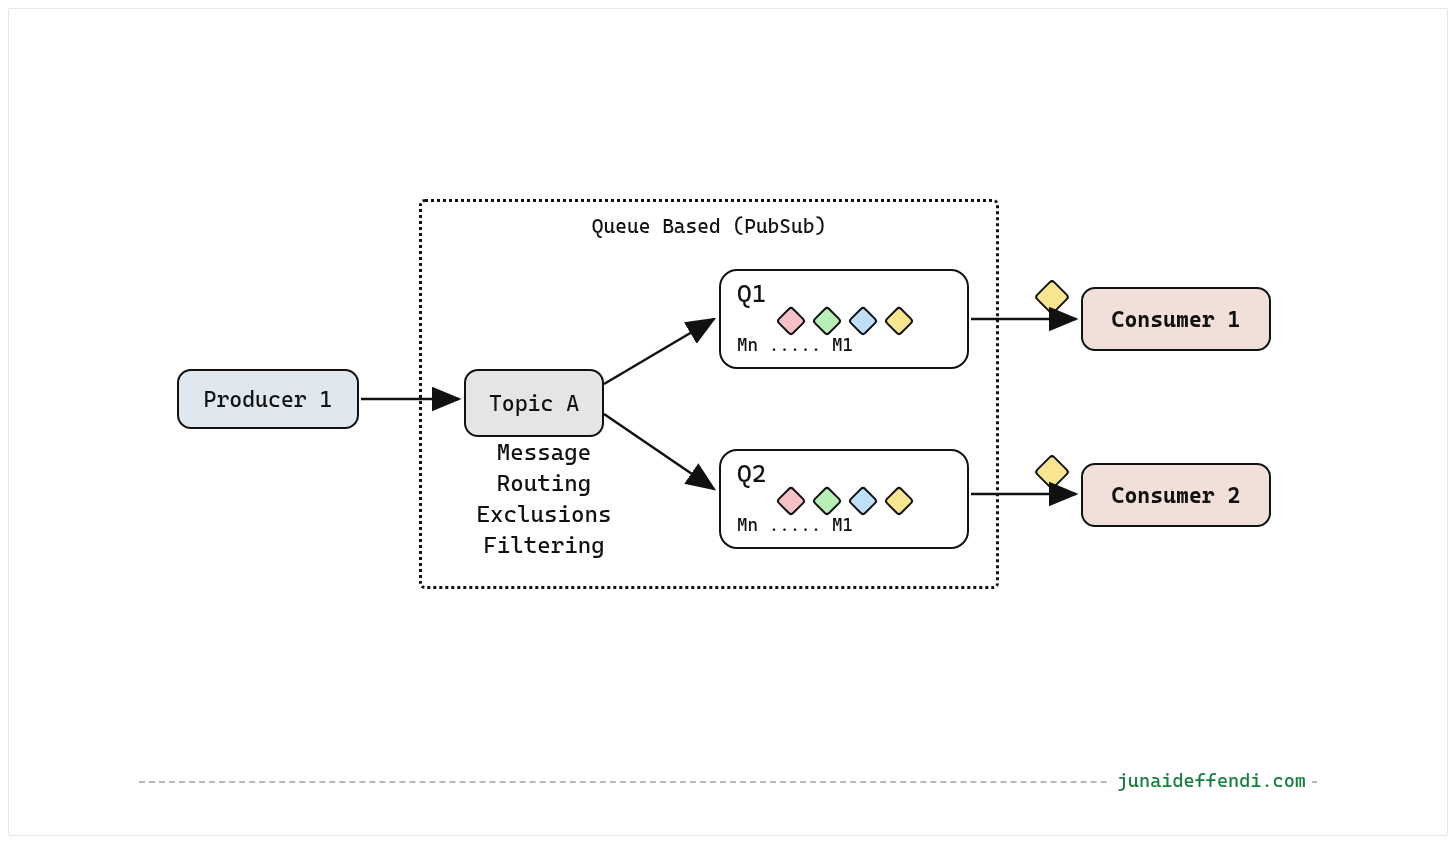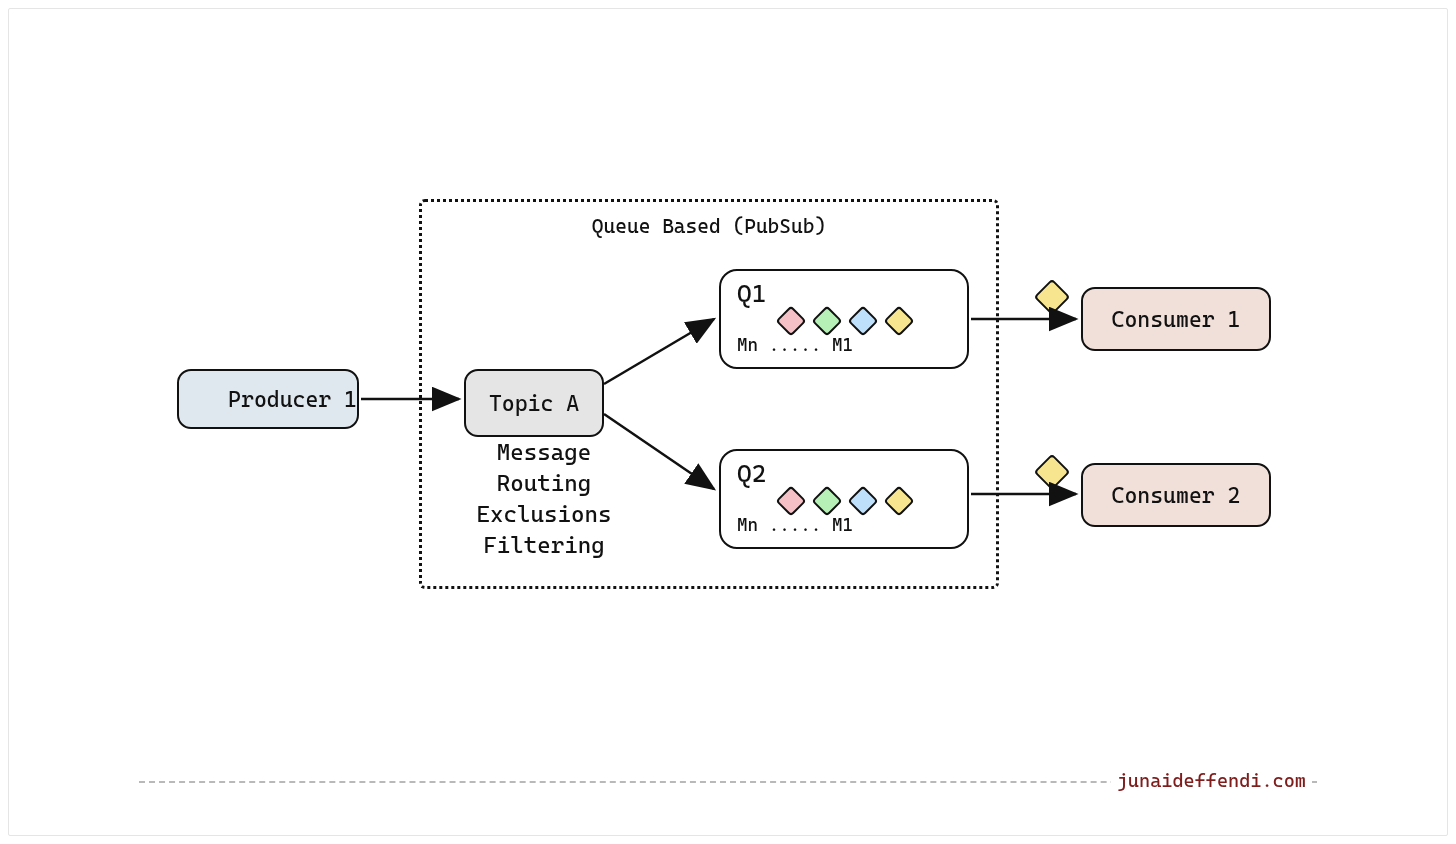--- a/index.html
+++ b/index.html
@@ -35,21 +35,20 @@
     font-size: 22px;
     background: #fff;
     box-sizing: border-box;
   }
   .producer {
     left: 168px;
     top: 360px;
     width: 182px;
     height: 60px;
     background: #e0e8ef;
-    justify-content: flex-end;
   }
   .topic {
     left: 455px;
     top: 360px;
     width: 140px;
     height: 68px;
     background: #e5e5e5;
   }
   .topic-sub {
     position: absolute;
@@ -132,37 +131,38 @@
     position: absolute;
     width: 186px;
     height: 60px;
     background: #f1e0d9;
     border: 2px solid #111;
     border-radius: 14px;
     display: flex;
     align-items: center;
     justify-content: center;
     font-size: 22px;
+    font-weight: bold;
   }
   .c1 { left: 1072px; top: 278px; }
   .c2 { left: 1072px; top: 454px; }
 
   .footer-line {
     position: absolute;
     left: 130px;
     right: 130px;
     top: 772px;
     border-top: 2px dashed #b9b9b9;
   }
   .footer-text {
     position: absolute;
     right: 135px;
     top: 760px;
     font-size: 19px;
-    color: #7f1d1d;
+    color: #15803d;
     background: #fff;
     padding: 0 6px;
   }
 
   svg.arrows {
     position: absolute;
     inset: 0;
     width: 100%;
     height: 100%;
     pointer-events: none;

